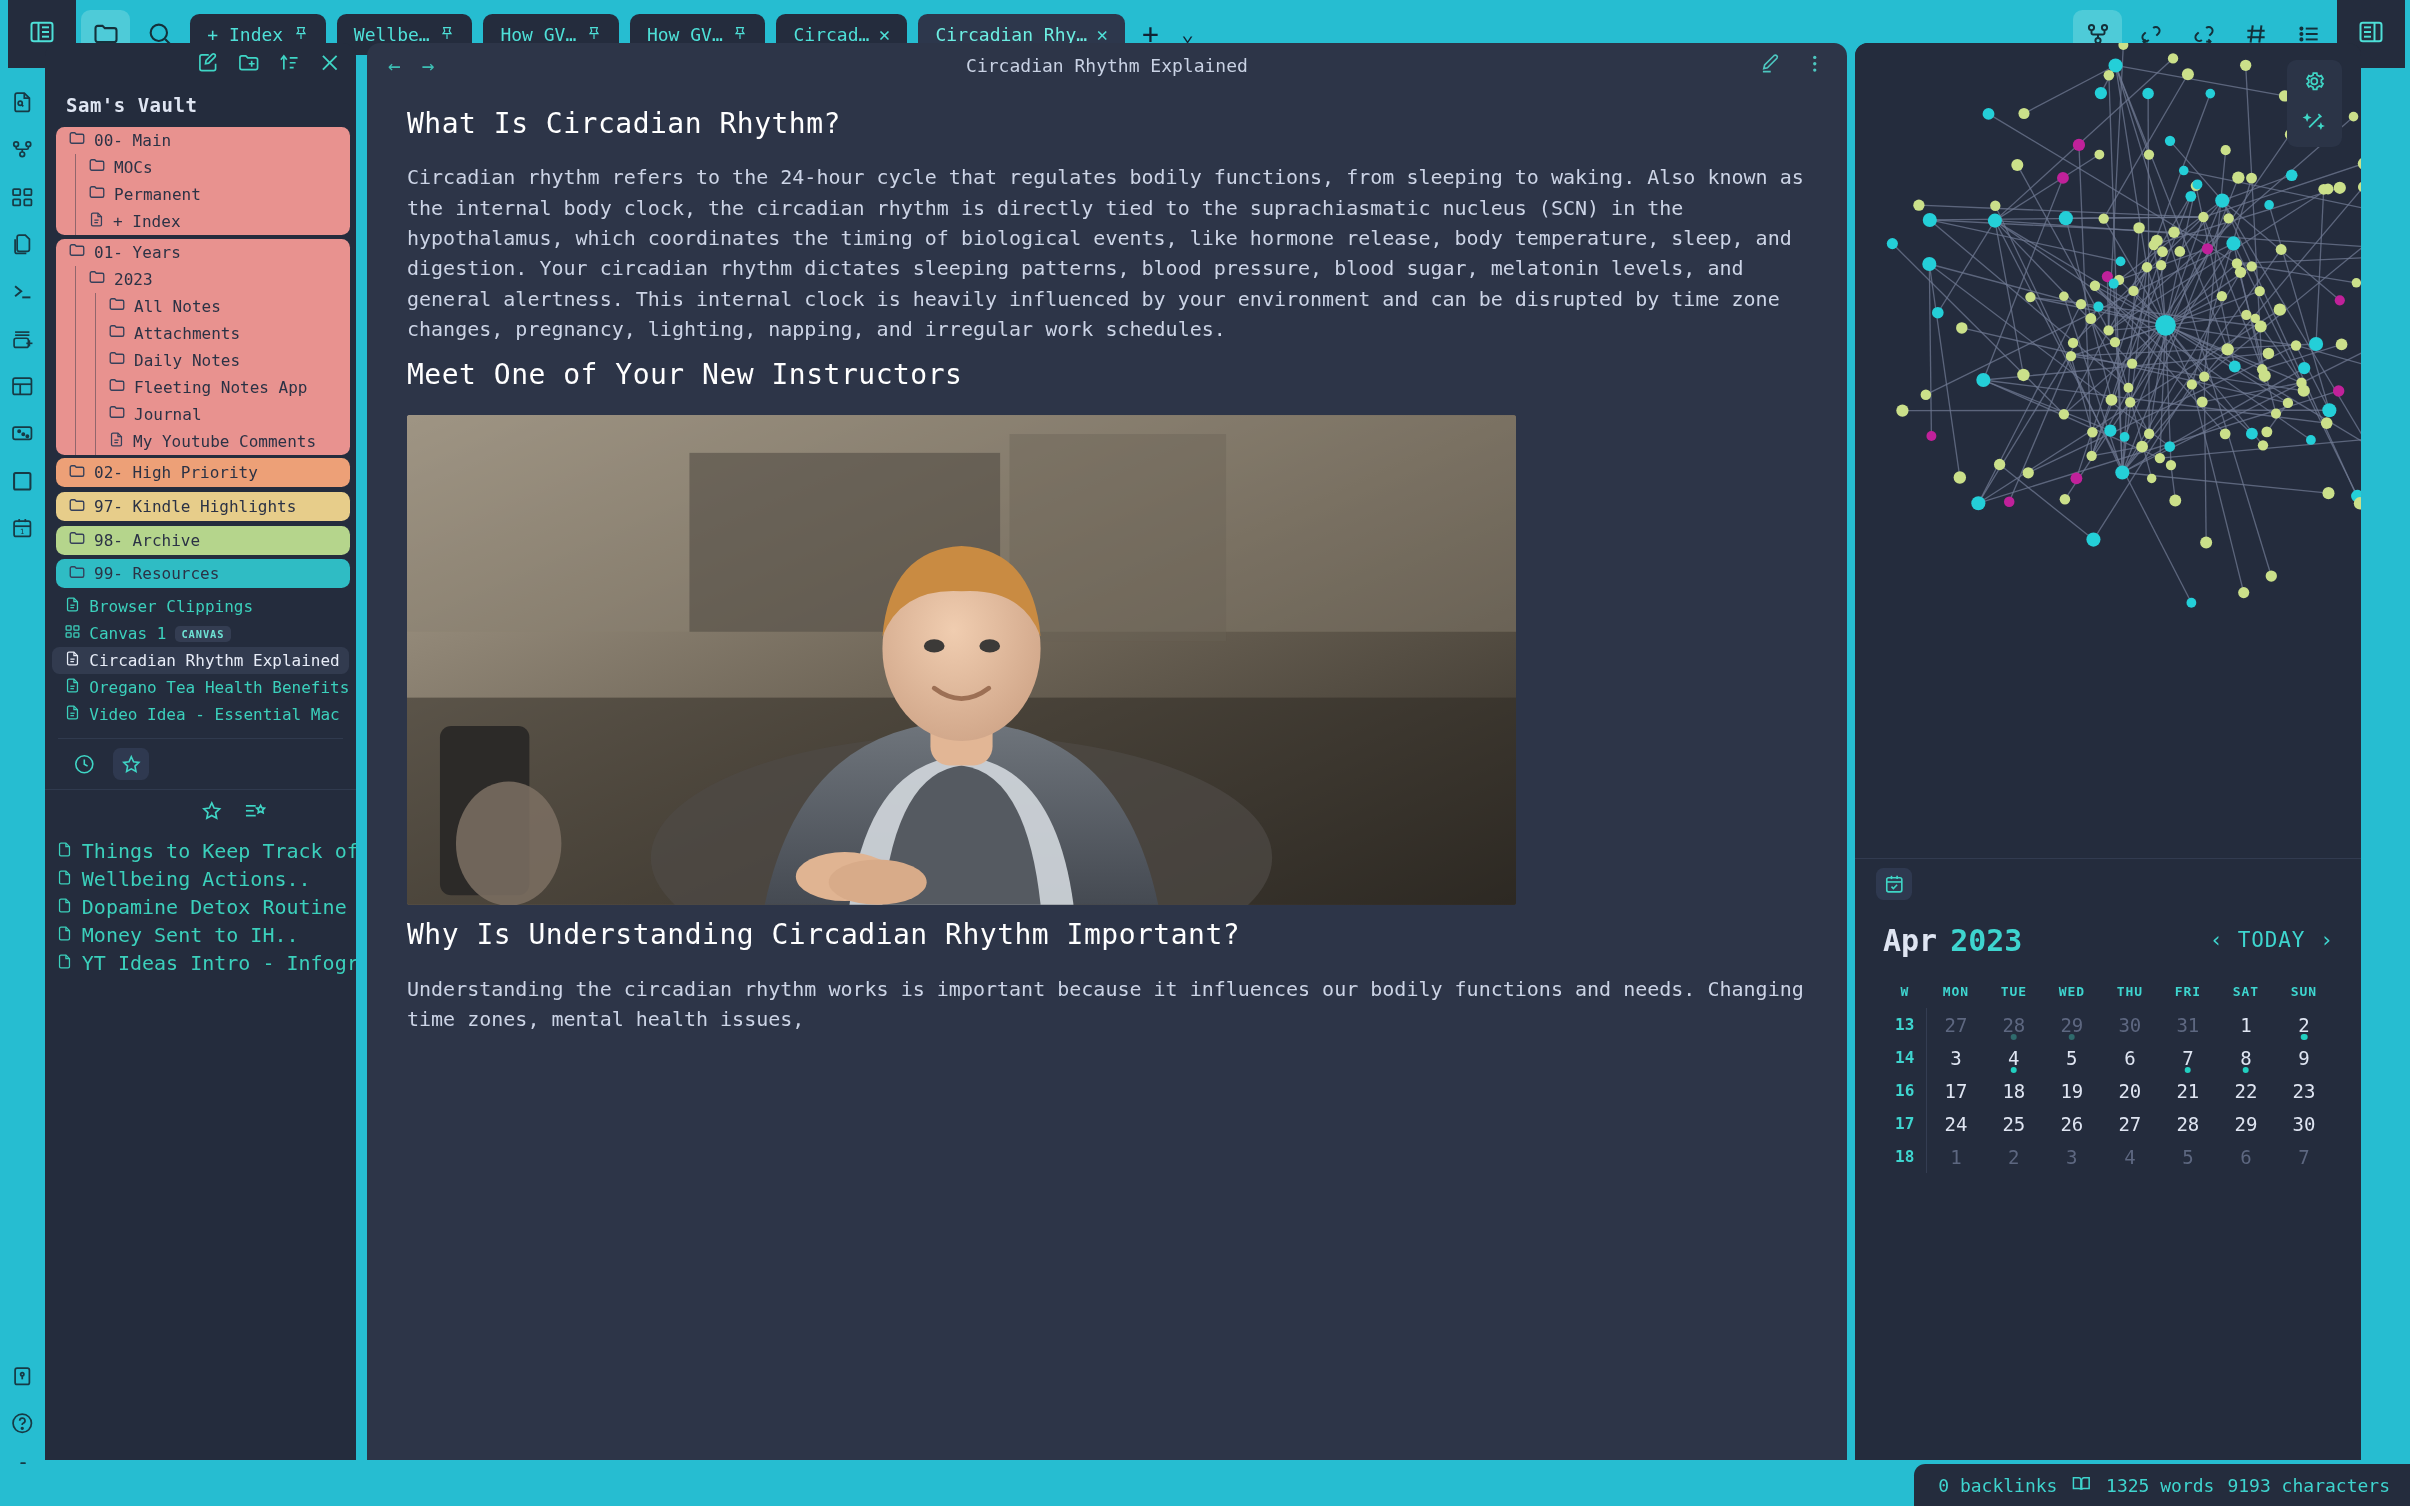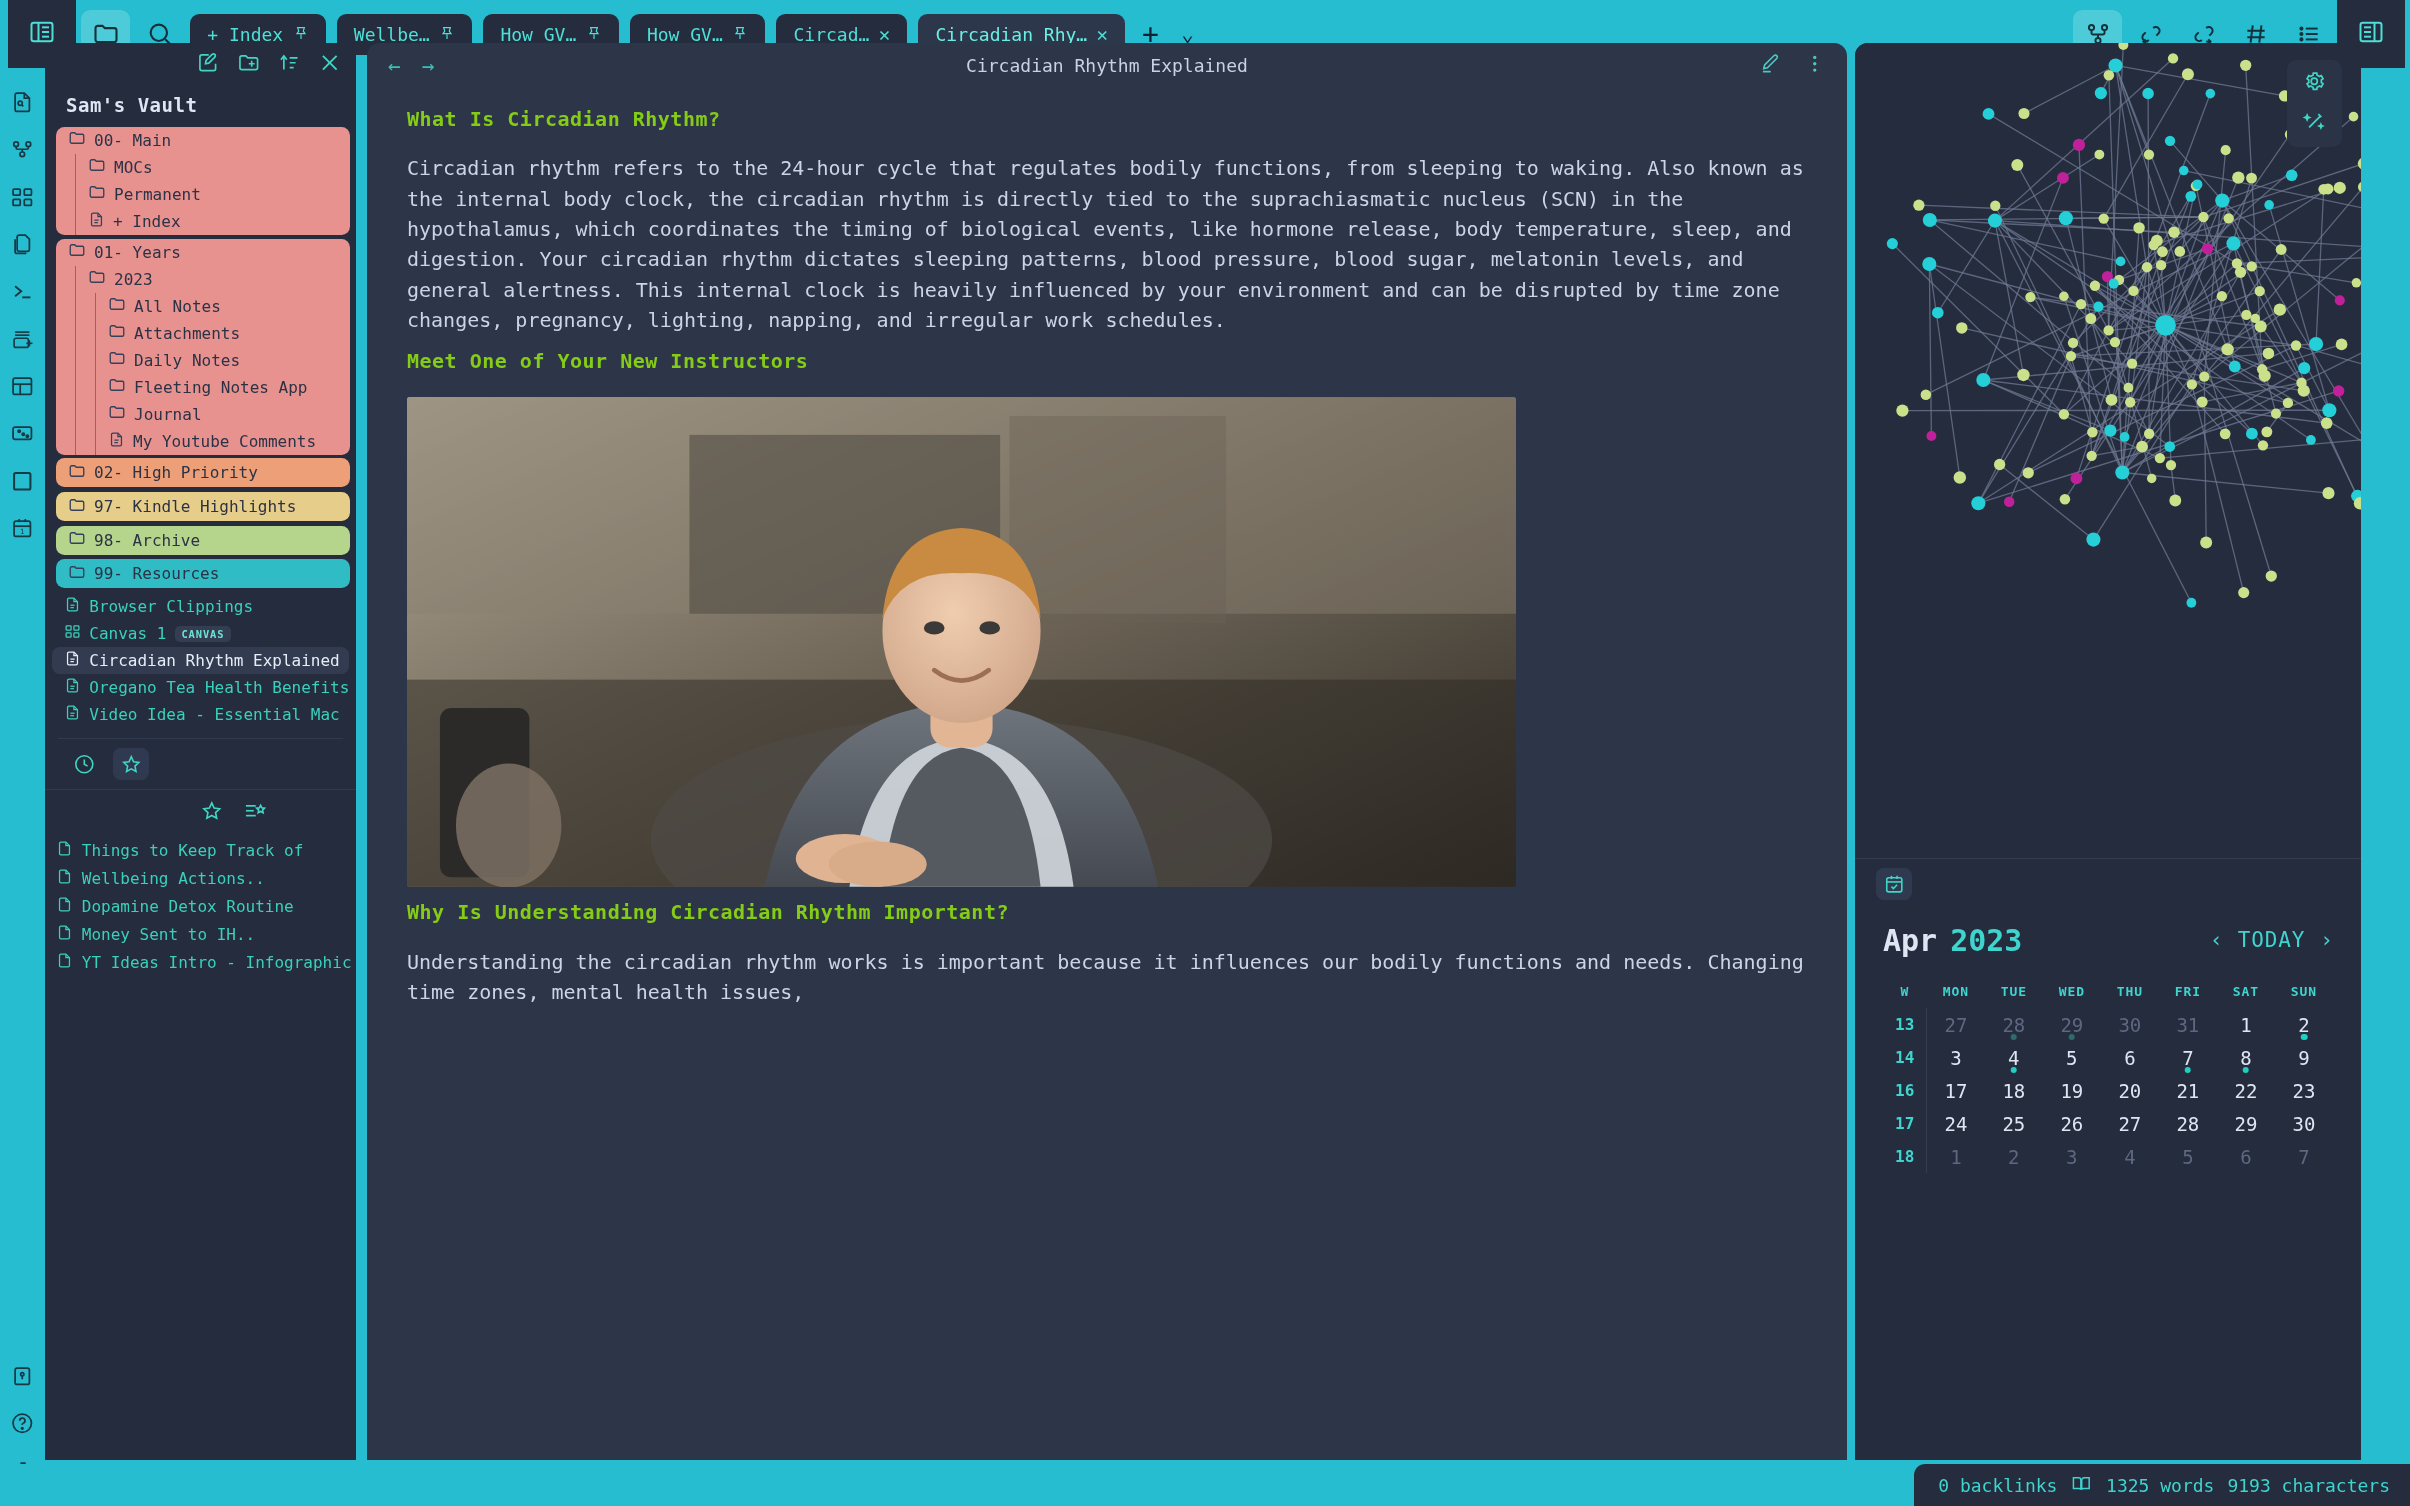--- a/index.html
+++ b/index.html
@@ -97,42 +97,42 @@
     font-size: 10.4px; background: #343d52; color: #6ee3d4;
     padding: 1.9px 6.6px; border-radius: 4.7px; letter-spacing: 0.9px; font-weight: bold;
   }
   .sb-divider { height: 0.9px; background: #303a4e; margin: 9.4px 13px 0 13px; }
   .sb-tabs2 { display: flex; align-items: center; gap: 11.3px; padding: 9.4px 0 9.4px 21px; }
   .sb-tabs2 .t2 { width: 36px; height: 32px; border-radius: 7.5px; display:flex; align-items:center; justify-content:center; cursor:pointer;}
   .sb-tabs2 .t2.active { background: #2f3950; }
   .sb-divider2 { height: 0.9px; background: #303a4e; }
   .star-toolbar { height: 45px; display:flex; align-items:center; justify-content:flex-end; gap: 19px; padding-right: 90px; }
   .starred-list { padding-top: 1.9px; }
-  .starred-list .row { height: 28px; font-size: 16px; }
+  .starred-list .row { height: 28px; font-size: 20px; }
 
   
   .main {
     position: absolute; left: 367px; top: 43px;
     width: 1480px; height: 1417px;
     background: #2d3548; border-radius: 13px 13px 0 0; overflow: hidden;
   }
   .note-header {
     height: 45px; display: flex; align-items: center;
     padding: 0 21px; position: relative;
   }
   .nav-arrows { display: flex; gap: 21px; color: #3dbfb4; font-size: 21px; }
   .nav-arrows span { cursor: pointer; }
   .note-title {
     position: absolute; left: 0; right: 0; text-align: center;
     color: #c9d2e4; font-size: 18px; pointer-events: none;
   }
   .note-actions { margin-left: auto; display: flex; gap: 21px; z-index: 2; }
   .note-body { padding: 5.6px 40px 0 40px; }
   h1.h {
-    color: #84cc16; font-size: 20px; font-weight: bold;
+    color: #ffffff; font-size: 28px; font-weight: normal;
     letter-spacing: 0.5px; margin: 13px 0 22.6px 0;
   }
   h1.h2nd { }
   p.para {
     color: #ccd4e6; font-size: 20px; line-height: 1.52; margin: 0 0 7.5px 0;
   }
   .note-img {
     width: 1109px; height: 490px; margin: 24.5px 0 7.5px 0; border-radius: 2.8px;
     overflow: hidden; position: relative;
     background: linear-gradient(160deg,#9c9287 0%,#6d6355 45%,#3e3830 100%);

